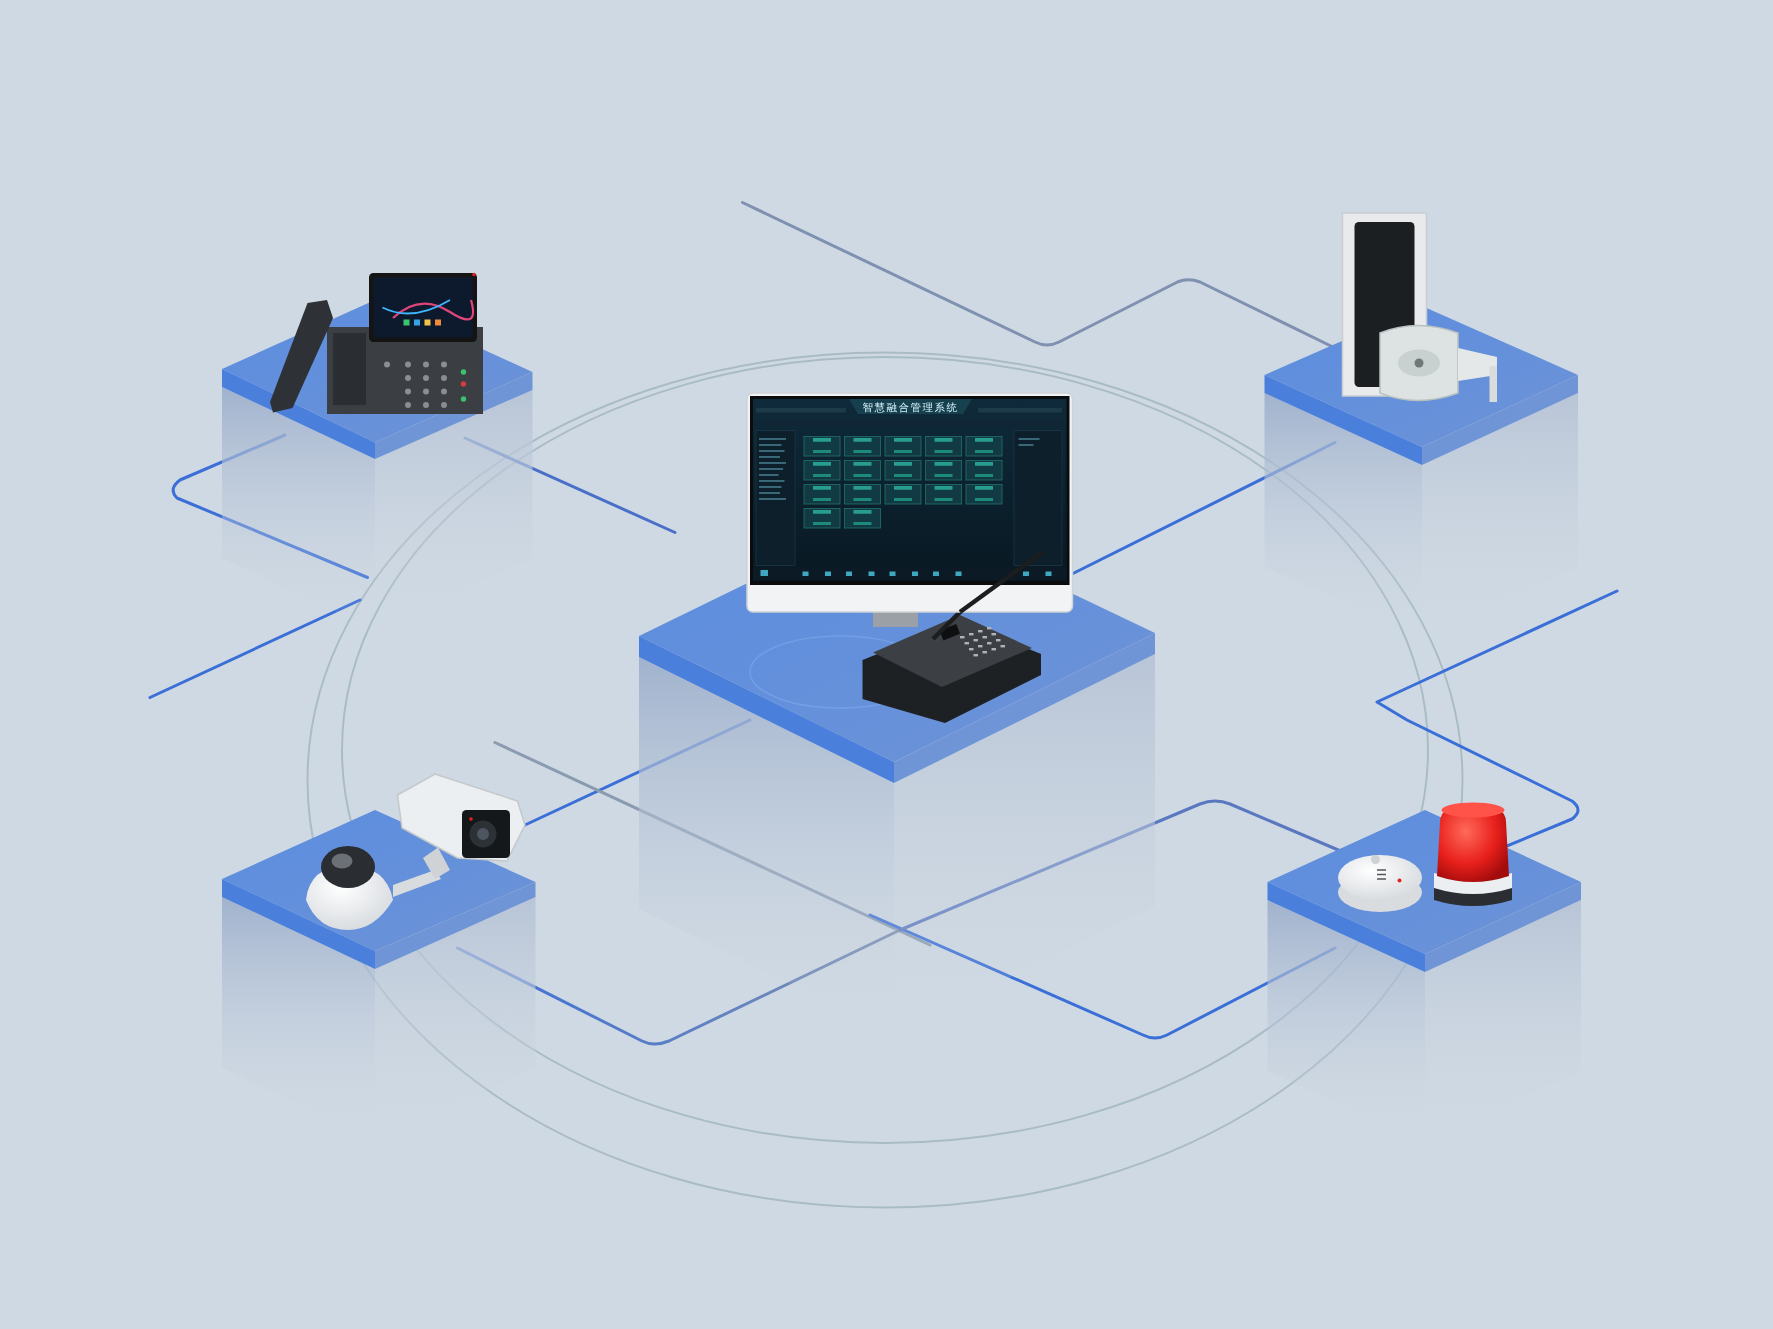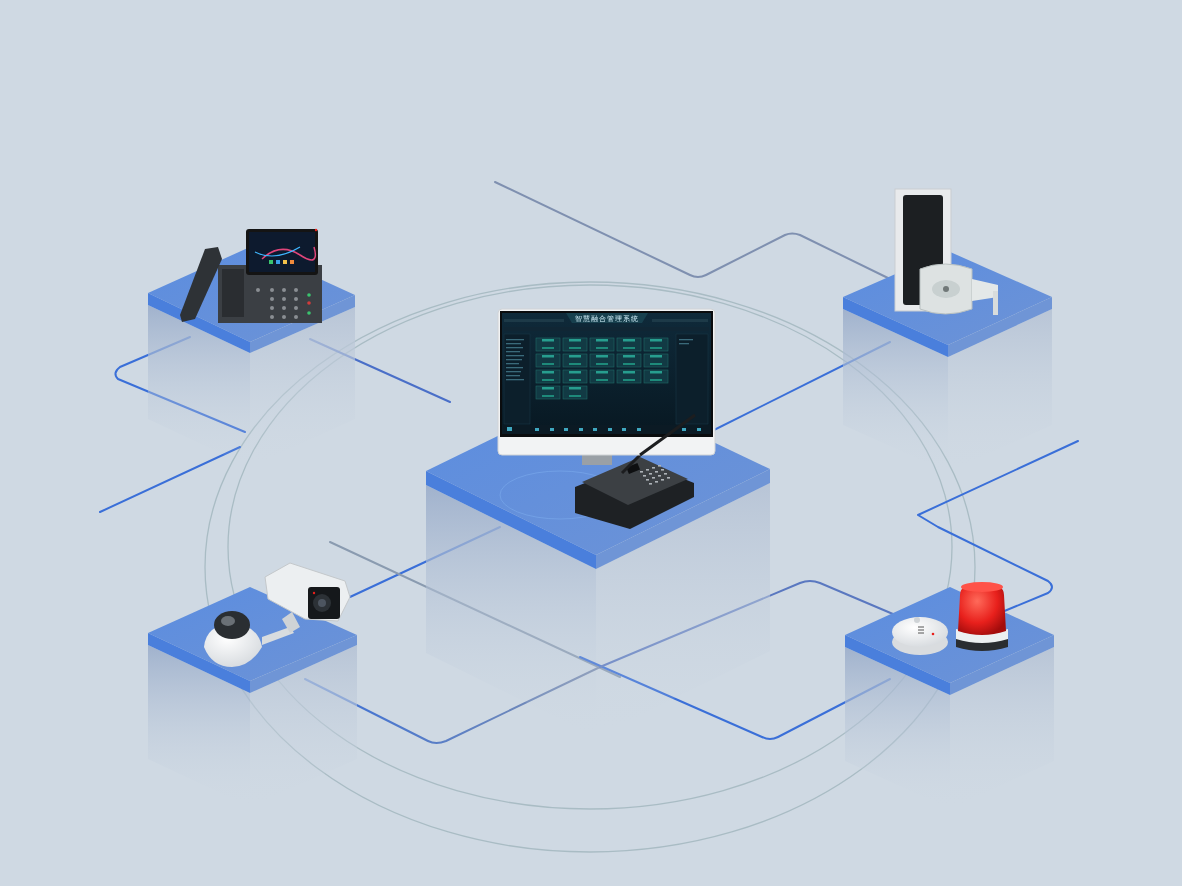--- a/index.html
+++ b/index.html
@@ -1,21 +1,21 @@
 <!DOCTYPE html>
 <html><head>
 <meta charset="utf-8">
 <style>
   html, body { margin: 0; padding: 0; }
   body {
     width: 1182px; height: 886px; overflow: hidden;
     background: #cfd9e3;
     font-family: "DejaVu Sans", sans-serif;
   }
-  #stage { position: relative; width: 1182px; height: 834px; margin-top: 47px; }
+  #stage { position: relative; width: 1182px; height: 834px; }
   #stage > svg { position: absolute; left: 0; top: 0; }
   .dash-title {
     font-family: "DejaVu Sans", sans-serif;
     font-size: 7px; fill: #d8f4ff; letter-spacing: 1px;
   }
 </style>
 </head>
 <body>
 
 <div id="stage">

